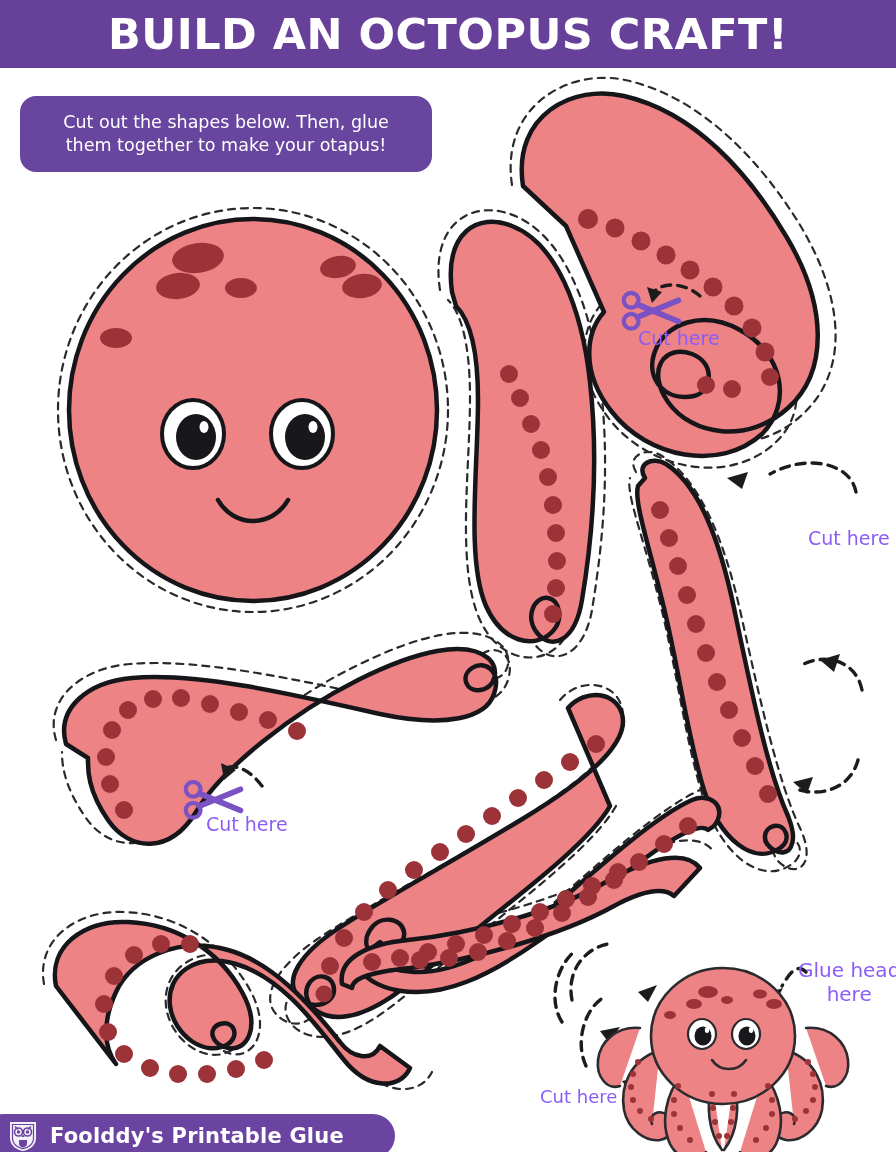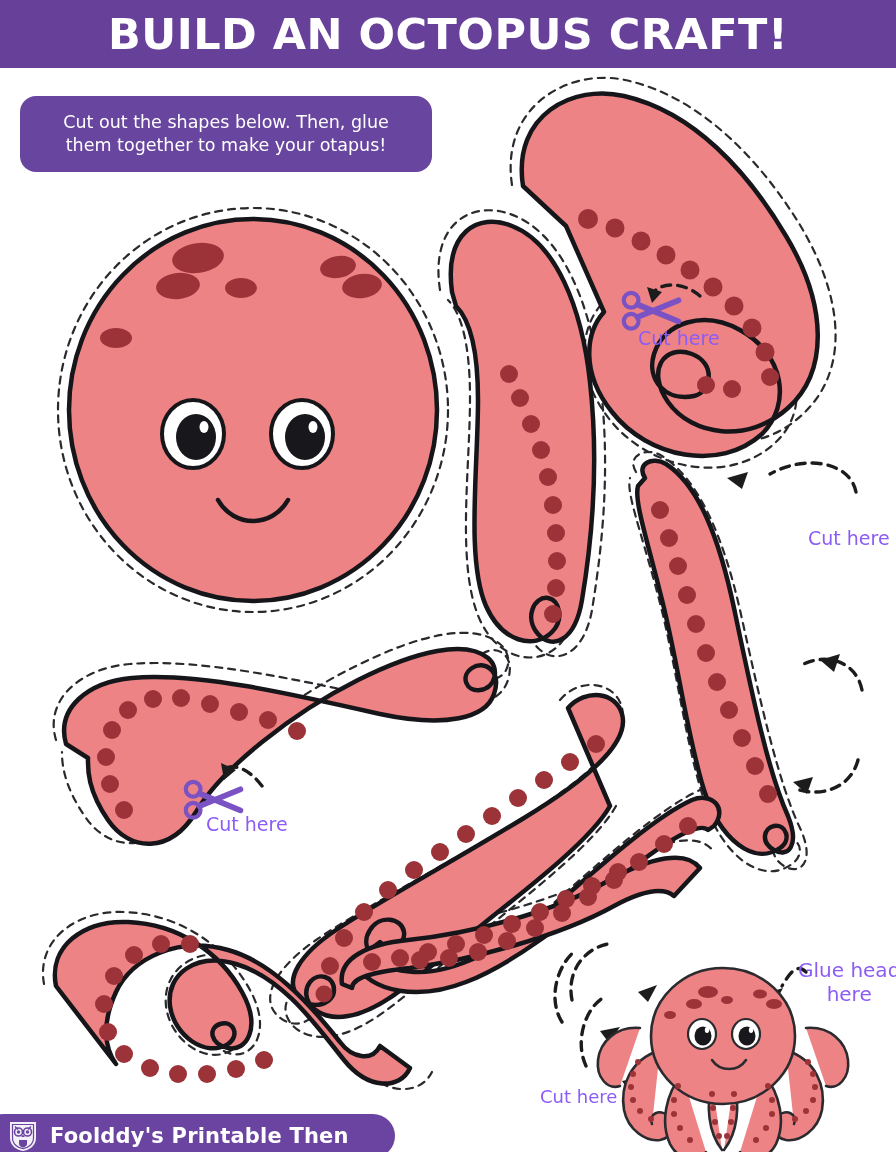--- a/index.html
+++ b/index.html
@@ -480,16 +480,16 @@
       <path d="M4.5 4.5 H25.5 V18 C25.5 24.5 19.8 27.8 15 28.7
                C10.2 27.8 4.5 24.5 4.5 18 Z" fill="none" stroke="#6a44a0" stroke-width="1.2"></path>
       <circle cx="10.5" cy="12" r="4" fill="none" stroke="#6a44a0" stroke-width="1.6"></circle>
       <circle cx="19.5" cy="12" r="4" fill="none" stroke="#6a44a0" stroke-width="1.6"></circle>
       <circle cx="10.5" cy="12" r="1.7" fill="#6a44a0"></circle>
       <circle cx="19.5" cy="12" r="1.7" fill="#6a44a0"></circle>
       <path d="M15 14.5 L13.2 17 H16.8 Z" fill="#6a44a0"></path>
       <path d="M11 20 H19 V24 C19 26 17 27 15 27.4 C13 27 11 26 11 24 Z" fill="#6a44a0"></path>
       <path d="M7 6.5 L10 9.5 M23 6.5 L20 9.5" stroke="#6a44a0" stroke-width="1.4" fill="none"></path>
     </svg>
-    <div class="footer-text">Foolddy's Printable Then</div>
+    <div class="footer-text">Foolddy's Printable Glue</div>
   </div>
 
 </div>
 
 </body></html>

